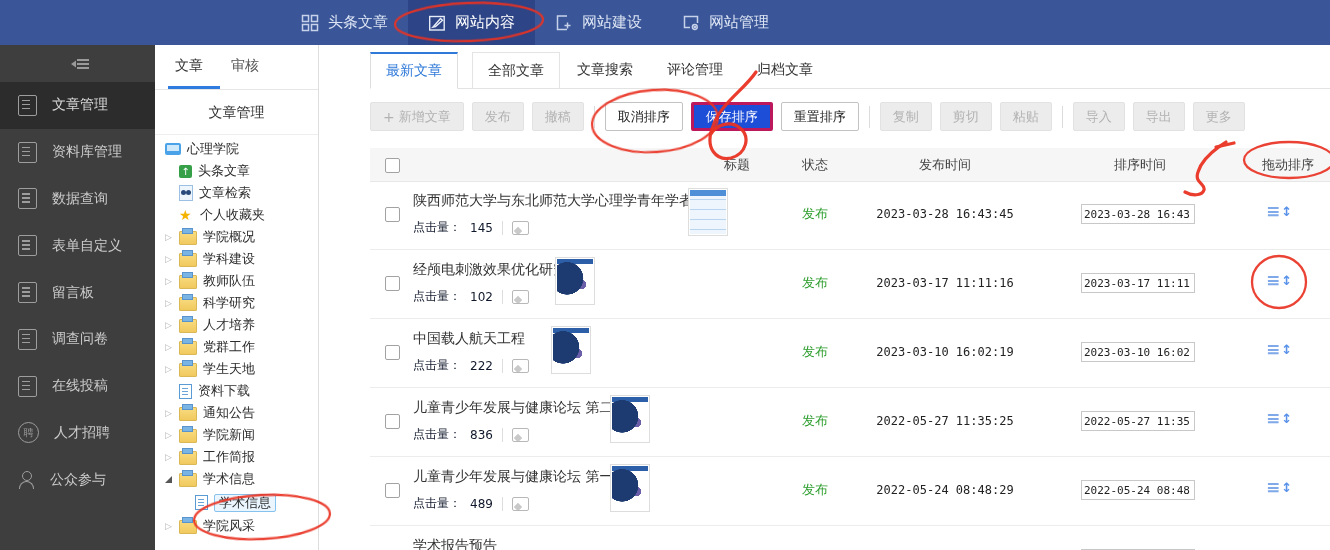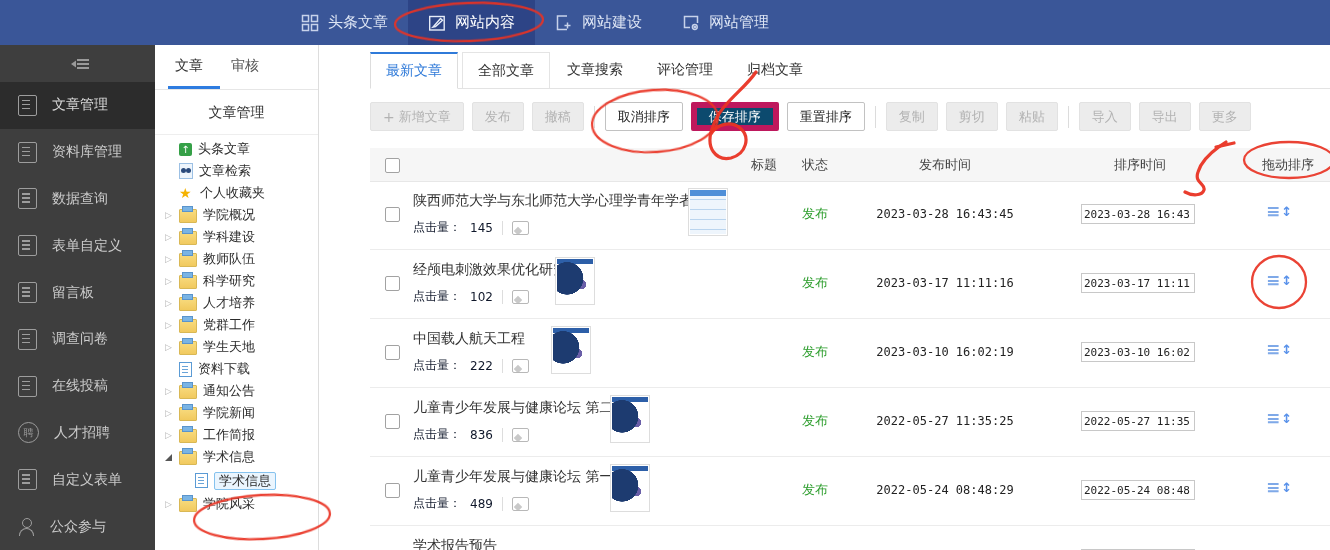--- a/index.html
+++ b/index.html
@@ -58,35 +58,35 @@
   .ticon.doc{width:11px;height:13px;background:#fff;border:1px solid #5b9bd5;}
   .ticon.doc::before{content:"";position:absolute;left:2px;top:3px;width:6px;height:1px;background:#6aa4d8;box-shadow:0 3px 0 #6aa4d8,0 6px 0 #6aa4d8;}
   .tlabel{line-height:16px;}
   .tlabel.sel{background:#eaf5fe;border:1px solid #85c2ee;border-radius:2px;padding:0 4px;}
 
   
   .main{position:absolute;left:355px;top:45px;width:975px;height:505px;background:#fff;overflow:hidden;}
   .main-tabs{position:absolute;left:15px;top:7px;right:0;height:36px;display:flex;align-items:stretch;border-bottom:1px solid #e3e3e3;}
   .mtab{display:flex;align-items:center;padding:0 15px;font-size:14px;color:#333;cursor:pointer;}
   .mtab.t-active{border:1px solid #ddd;border-top:2px solid #2f7ad9;border-bottom:1px solid #fff;margin-bottom:-1px;color:#2f7ad9;background:#fff;}
-  .mtab.t-boxed{border:1px solid #e4e4e4;border-bottom:none;margin-left:4px;}
+  .mtab.t-boxed{border:1px solid #e4e4e4;border-bottom:none;margin-left:14px;}
   .mtab.t-link{padding:0 17px;}
   .toolbar{position:absolute;left:15px;top:57px;display:flex;align-items:center;gap:8px;}
   .btn{height:29px;display:flex;align-items:center;padding:0 12px;font-size:13px;border-radius:2px;box-sizing:border-box;cursor:pointer;white-space:nowrap;}
   .btn.disabled{background:#ececec;border:1px solid #e2e2e2;color:#b2b2b2;cursor:default;}
   .btn.normal{background:#fff;border:1px solid #c2c2c2;color:#222;}
-  .btn.primary{background:#0c4a6e;border:6px solid #be185d;color:#fff;}
+  .btn.primary{background:#1d4ed8;border:3px solid #be185d;color:#fff;}
   .plus{margin-right:4px;font-size:14px;}
   .tb-divider{width:1px;height:22px;background:#dcdcdc;margin:0 2px;}
 
   
   .thead{position:absolute;left:15px;top:103px;right:0;height:33px;background:#f6f6f6;border-bottom:1px solid #e7e7e7;font-size:13px;color:#444;}
   .thead .cb{position:absolute;left:15px;top:10px;}
   .th{position:absolute;top:8px;text-align:center;}
-  .th.h-title{left:327px;width:80px;text-align:right;}
+  .th.h-title{left:327px;width:80px;}
   .th.h-status{left:405px;width:80px;}
   .th.h-pub{left:505px;width:140px;}
   .th.h-sort{left:710px;width:120px;}
   .th.h-drag{left:888px;width:60px;}
   .rows{position:absolute;left:15px;top:136px;right:0;}
   .trow{position:relative;height:68px;border-bottom:1px solid #ececec;}
   .cb{display:inline-block;width:13px;height:13px;border:1.5px solid #a2a2a2;border-radius:2px;background:#fff;box-sizing:content-box;cursor:pointer;}
   .trow .cb{position:absolute;left:15px;top:26px;}
   .rtitle{position:absolute;left:43px;top:11px;font-size:14px;color:#333;cursor:pointer;white-space:nowrap;}
   .rmeta{position:absolute;left:43px;top:38px;display:flex;align-items:center;gap:9px;font-size:12px;color:#0f172a;}
@@ -192,37 +192,37 @@
     <span class="sicon"></span>
     <span>在线投稿</span>
   </div>
   <div class="side-item">
     <span class="sicon circle">
         <span class="badge">聘</span>
       </span>
     <span>人才招聘</span>
   </div>
   <div class="side-item">
-    <span class="sicon"></span>
-    <span>自定义表单</span>
-  </div>
-  <div class="side-item">
     <span class="sicon person"></span>
     <span>公众参与</span>
   </div>
 </div>
 
 <div class="treepanel">
   <div class="tree-tabs">
     <span class="ttab t0">文章</span>
     <span class="ttab t1">审核</span>
     <span class="ttab-underline"></span>
   </div>
   <div class="tree-header">文章管理</div>
   <div class="tree-body">
+    <div class="tree-row">
+        <span class="ticon monitor"></span>
+        <span class="tlabel">心理学院</span>
+      </div>
     <div class="tree-row">
         <span class="spacer14"></span>
         <span class="ticon headline"></span>
         <span class="tlabel">头条文章</span>
       </div>
     <div class="tree-row">
         <span class="spacer14"></span>
         <span class="ticon search"></span>
         <span class="tlabel">文章检索</span>
       </div>

